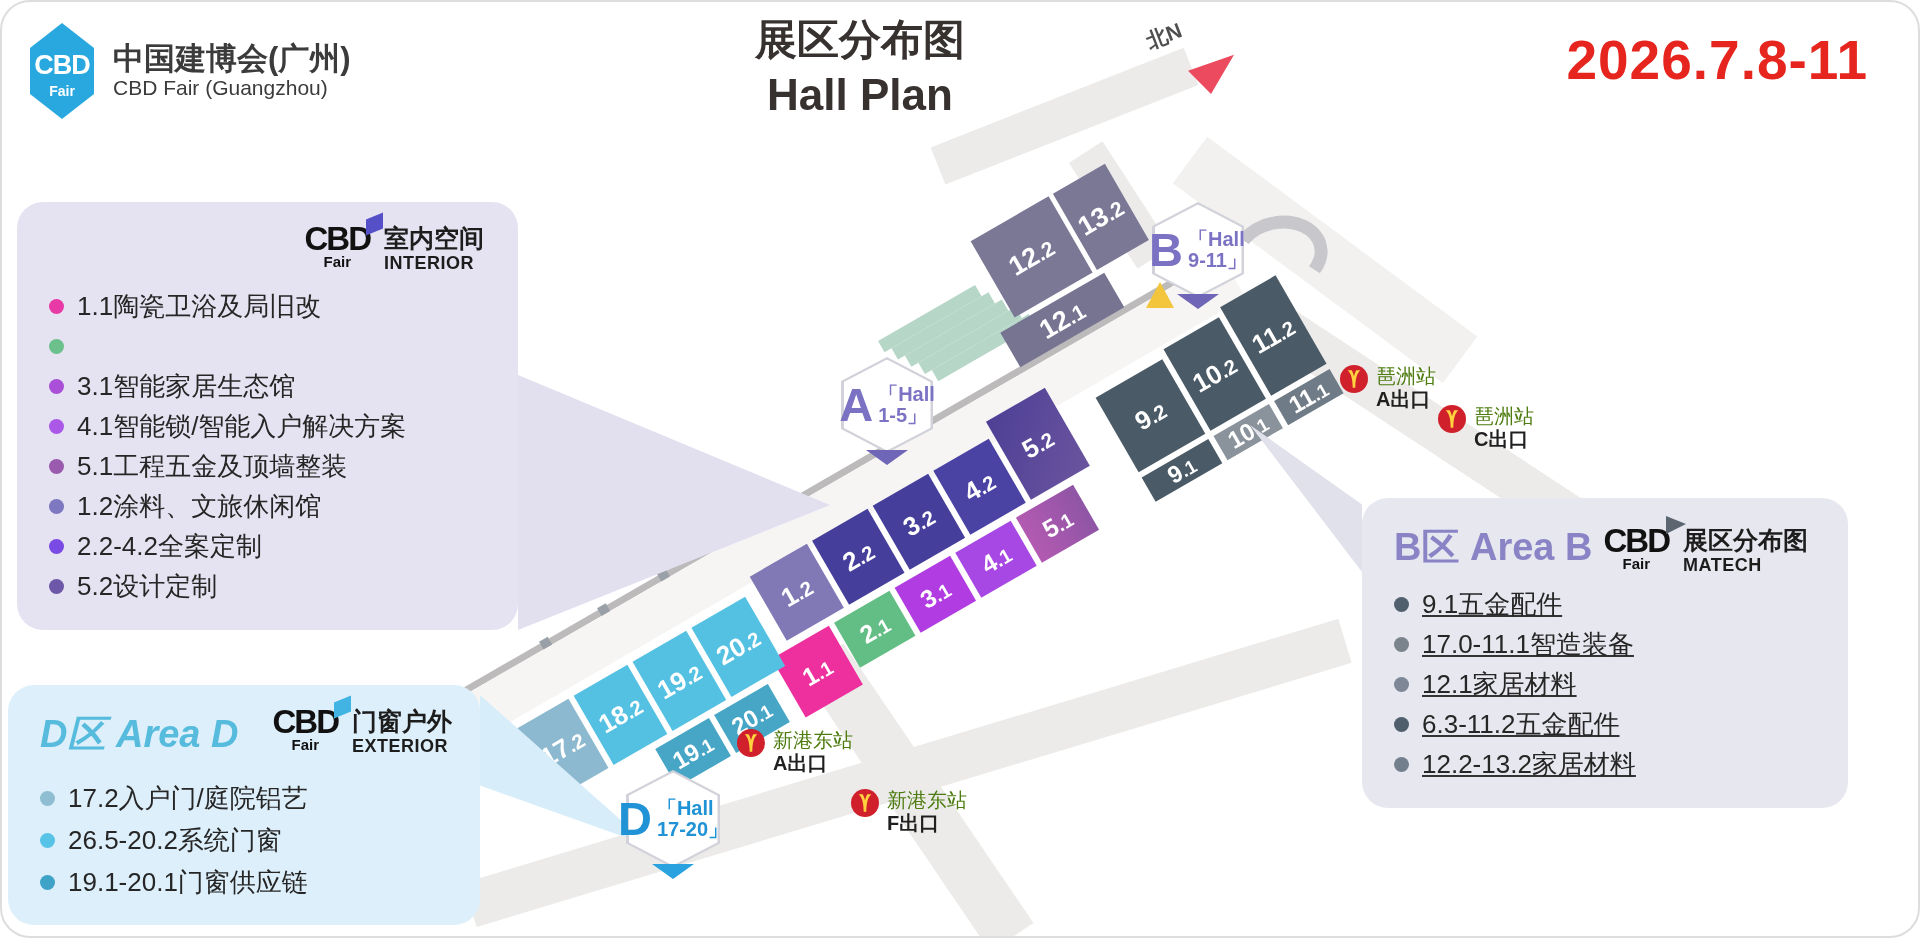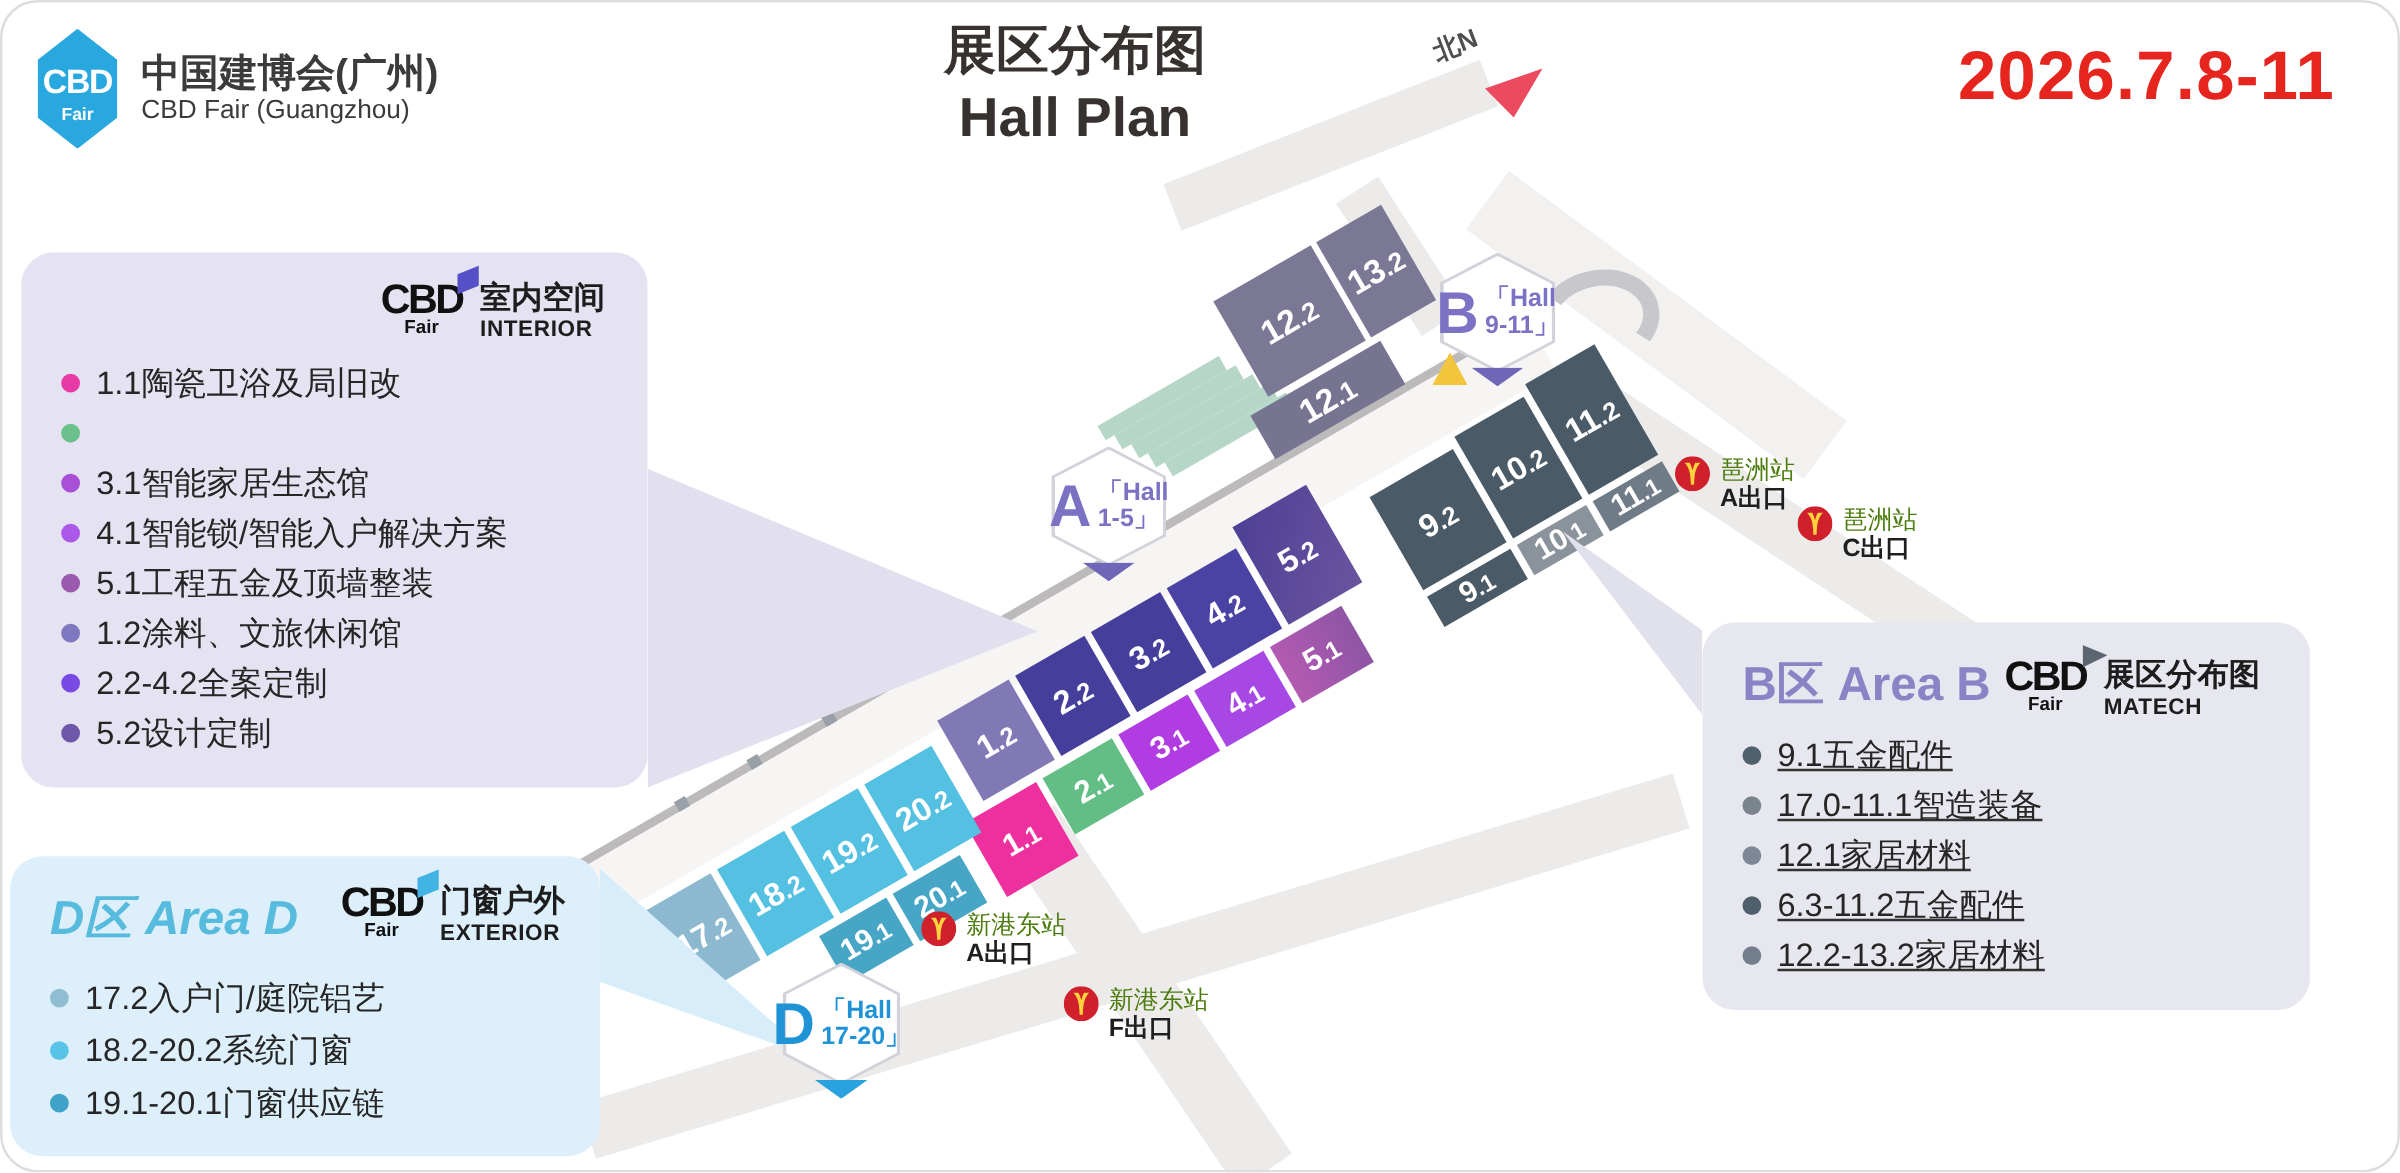--- a/index.html
+++ b/index.html
@@ -352,21 +352,21 @@
         <div class="n2">EXTERIOR</div>
       </div>
     </div>
     <div class="items">
       <div class="item">
           <span class="dot" style="background: rgb(143, 190, 210);"></span>
           <span class="item-text">17.2入户门/庭院铝艺</span>
         </div>
       <div class="item">
           <span class="dot" style="background: rgb(87, 195, 230);"></span>
-          <span class="item-text">18.2-20.2系统门窗</span>
+          <span class="item-text">26.5-20.2系统门窗</span>
         </div>
       <div class="item">
           <span class="dot" style="background: rgb(63, 163, 200);"></span>
           <span class="item-text">19.1-20.1门窗供应链</span>
         </div>
     </div>
   </div>
 
   <div class="hexbadge badge-a" style="left:841px;top:357px;width:92px;height:96px;">
     <div class="hx outer"></div>

